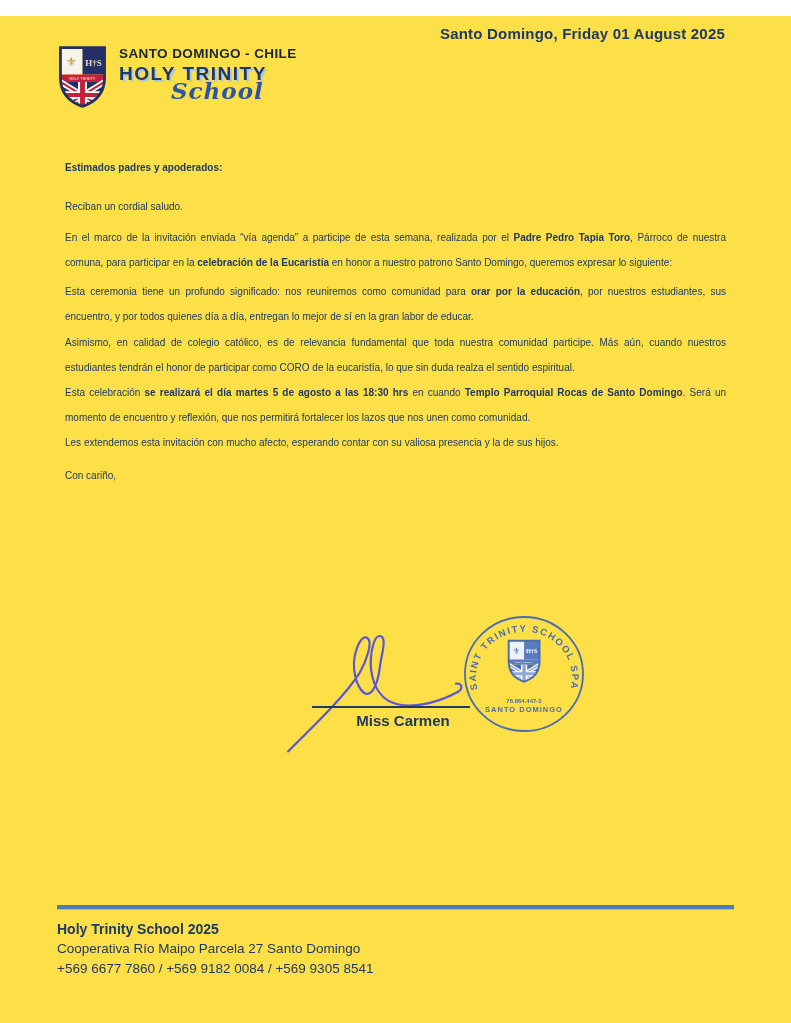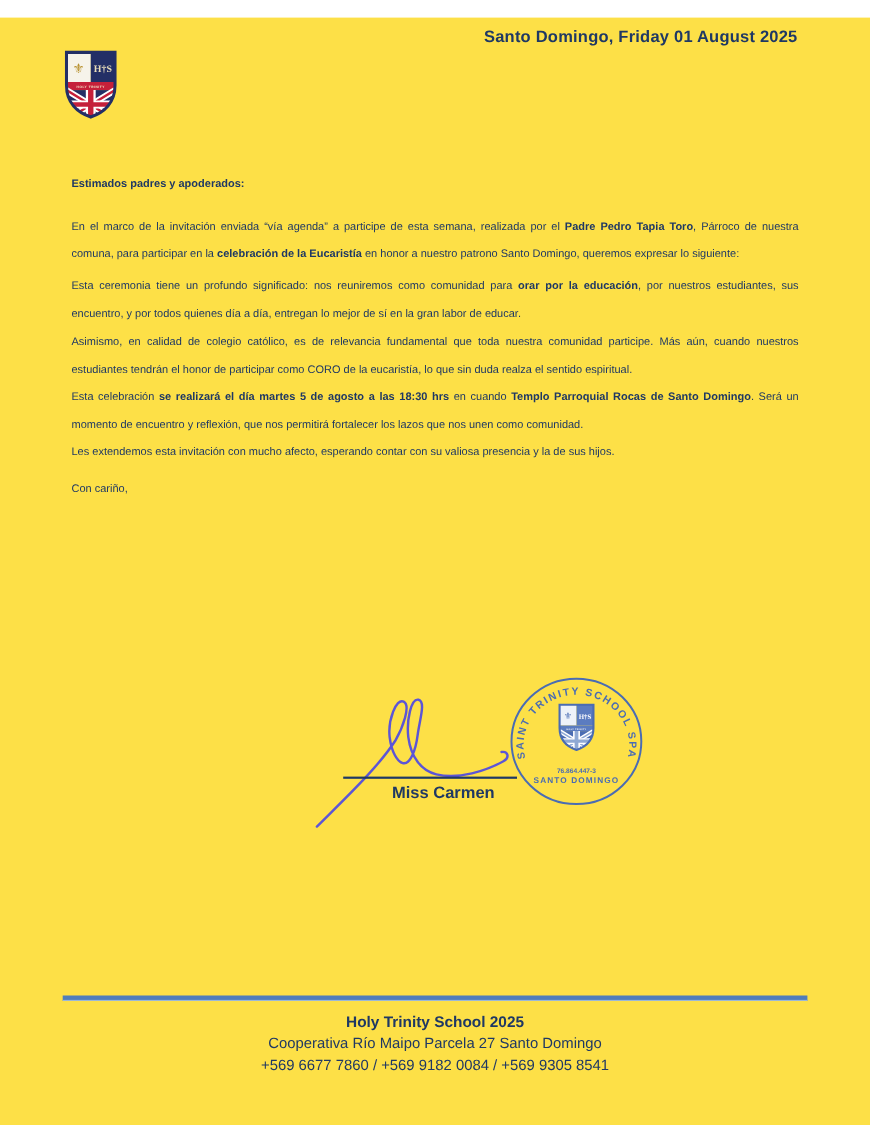--- a/index.html
+++ b/index.html
@@ -58,21 +58,21 @@
   .sig-line{
     position:absolute;left:312px;top:690px;width:158px;height:0;
     border-top:2px solid #1f3864;
   }
   .sig-name{
     position:absolute;left:324px;top:696px;width:158px;
     text-align:center;font-size:15px;font-weight:bold;color:#1f3864;
   }
   .seal-svg{position:absolute;left:462px;top:597px;width:124px;height:122px;}
   
-  .footer{position:absolute;left:57px;top:889px;width:677px;text-align:center;}
+  .footer{position:absolute;left:57px;top:889px;width:677px;text-align:left;}
   .footer-rule{height:4px;background:#4f7dba;border-bottom:1px solid #9cb8d8;margin-bottom:9px;}
   .footer-l1{font-size:14px;font-weight:bold;line-height:20px;color:#1f3864;}
   .footer-l2,.footer-l3{font-size:13.5px;line-height:20px;color:#1f3864;}
 </style>
 </head>
 <body>
 
 <div class="page">
 
   <div class="dateline">Santo Domingo, Friday 01 August 2025</div>
@@ -94,24 +94,30 @@
         <rect x="3" y="45" width="54" height="33" fill="#232f66"></rect>
         <path d="M3 45 L57 78 M57 45 L3 78" stroke="#ffffff" stroke-width="7" fill="none"></path>
         <path d="M3 45 L57 78 M57 45 L3 78" stroke="#c5203a" stroke-width="2.6" fill="none"></path>
         <path d="M30 45 V78" stroke="#ffffff" stroke-width="11"></path>
         <path d="M3 61 H57" stroke="#ffffff" stroke-width="9"></path>
         <path d="M30 45 V78" stroke="#c5203a" stroke-width="6"></path>
         <path d="M3 61 H57" stroke="#c5203a" stroke-width="5"></path>
       </g>
       <path d="M3 3 H57 V40 C57 59 45 70 30 75 C15 70 3 59 3 40 Z" fill="none" stroke="#232f66" stroke-width="3.4"></path>
     </svg>
+    <div class="logo-text">
+      <div class="logo-loc">SANTO DOMINGO - CHILE</div>
+      <div class="logo-name">HOLY TRINITY</div>
+      <div class="logo-sub">School</div>
+    </div>
   </div>
 
   <div class="body">
     <p class="salutation">Estimados padres y apoderados:</p>
+    <p class="p-rec"><span>Reciban un cordial saludo.</span></p>
     <p class="p1"><span>En el marco de la invitación enviada “vía agenda” a participe de esta semana, realizada por el </span><span class="b">Padre Pedro Tapia Toro</span><span>, Párroco de nuestra comuna, para participar en la </span><span class="b">celebración de la Eucaristía</span><span> en honor a nuestro patrono Santo Domingo, queremos expresar lo siguiente:</span></p>
     <p class="p2"><span>Esta ceremonia tiene un profundo significado: nos reuniremos como comunidad para </span><span class="b">orar por la educación</span><span>, por nuestros estudiantes, sus encuentro, y por todos quienes día a día, entregan lo mejor de sí en la gran labor de educar.</span></p>
     <p class="p3"><span>Asimismo, en calidad de colegio católico, es de relevancia fundamental que toda nuestra comunidad participe. Más aún, cuando nuestros estudiantes tendrán el honor de participar como CORO de la eucaristía, lo que sin duda realza el sentido espiritual.</span></p>
     <p class="p4"><span>Esta celebración </span><span class="b">se realizará el día martes 5 de agosto a las 18:30 hrs</span><span> en cuando </span><span class="b">Templo Parroquial Rocas de Santo Domingo</span><span>. Será un momento de encuentro y reflexión, que nos permitirá fortalecer los lazos que nos unen como comunidad.</span></p>
     <p class="p5"><span>Les extendemos esta invitación con mucho afecto, esperando contar con su valiosa presencia y la de sus hijos.</span></p>
     <p class="closing">Con cariño,</p>
   </div>
 
   <svg class="sig-svg" viewBox="0 0 230 160">
     <path d="M6 156 C38 124 72 92 90 64

